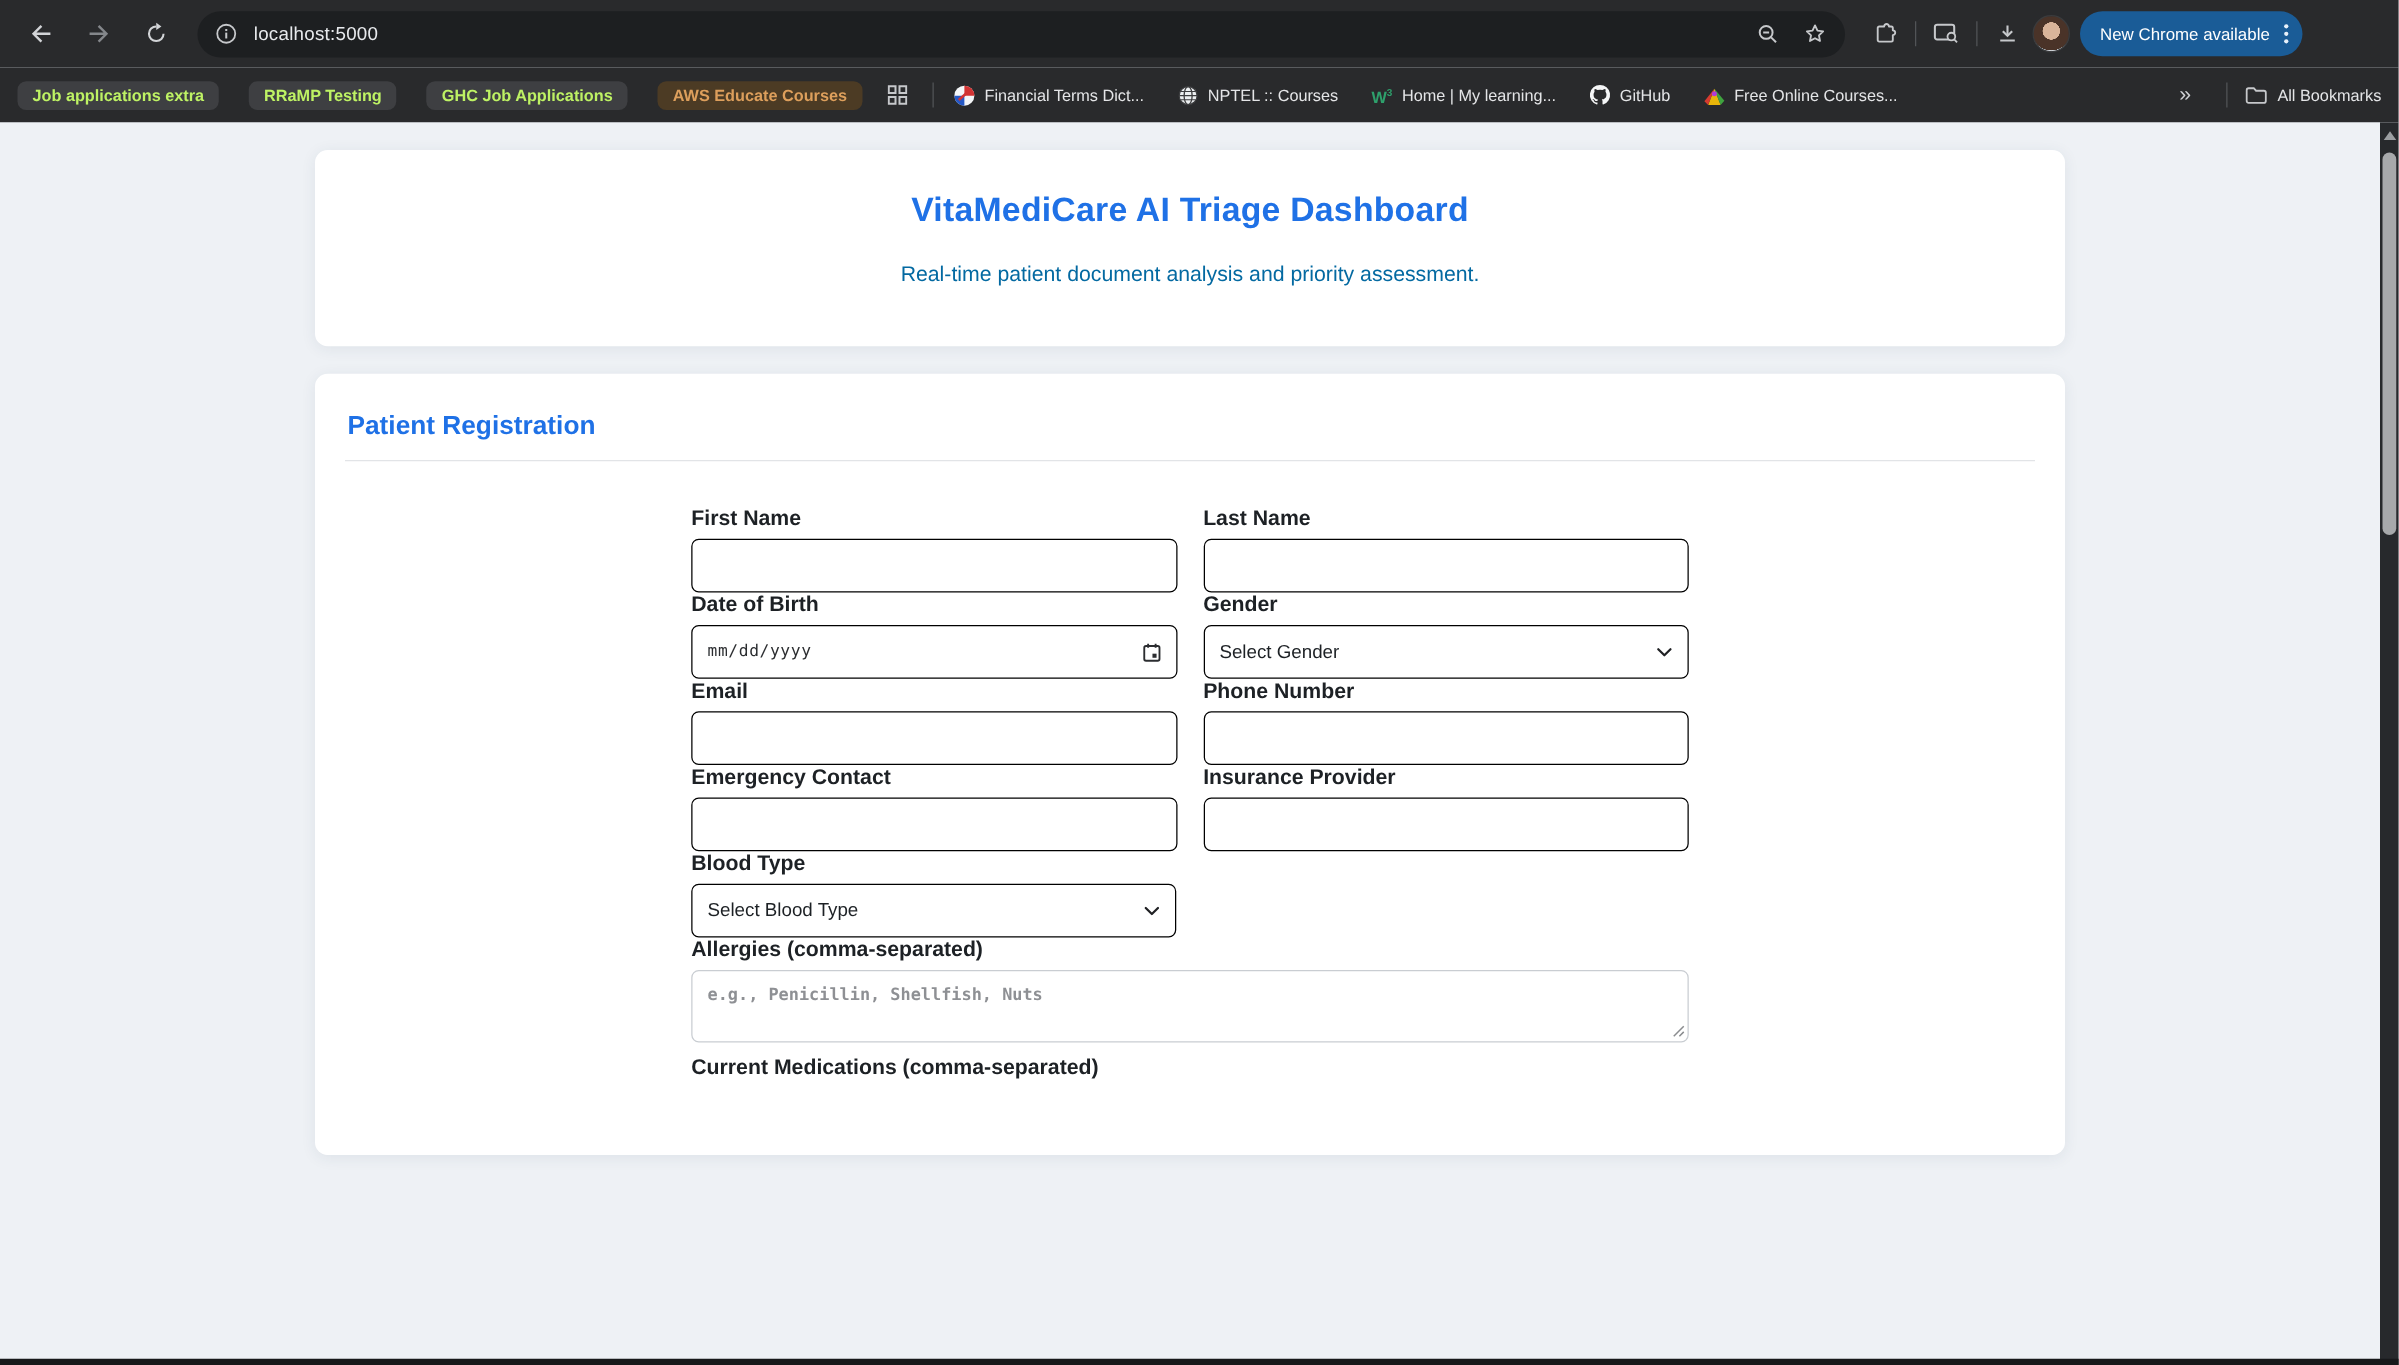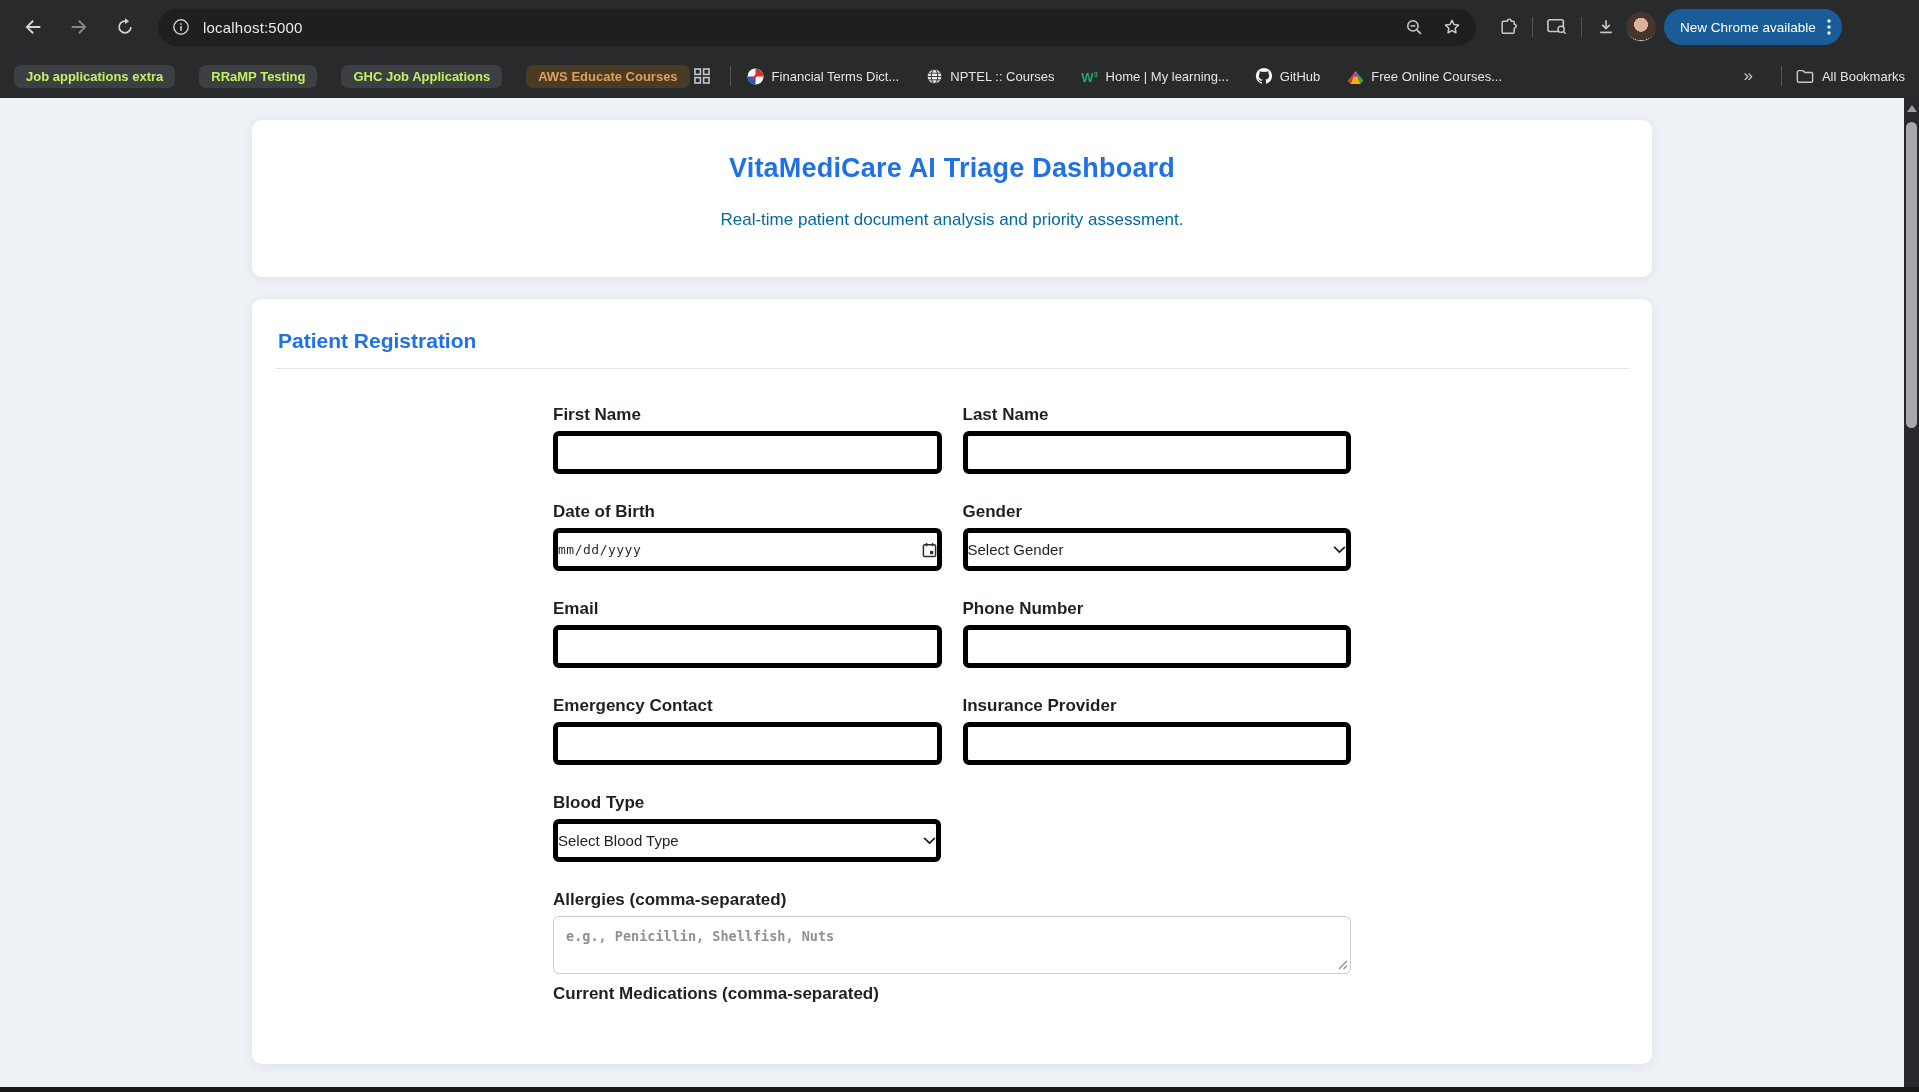--- a/index.html
+++ b/index.html
@@ -15,46 +15,46 @@
   .tb-right { display:flex; align-items:center; margin-left:16px; flex:none; }
   .tb-icon { display:flex; align-items:center; justify-content:center; width:32px; height:32px; flex:none; }
   .vsep { width:1px; height:20px; background:#525457; margin:0 8px; flex:none; }
   .avatar { width:30px; height:30px; border-radius:50%; margin:0 8px 0 4px; flex:none;
             background: radial-gradient(circle at 50% 42%, #d9b49a 0 32%, #4a3328 33% 72%, #cfd3d8 73%); border:1px solid #3a3b3d; }
   .update-pill { height:36px; border-radius:18px; background:#1a5c97; color:#fff; display:flex; align-items:center; padding:0 10px 0 16px; font-size:13.5px; flex:none; }
   .update-pill .kebab { margin-left:10px; display:flex; }
 
   .bookmarks-bar { position:absolute; top:54px; left:0; right:0; height:44px; background:#292a2c; display:flex; align-items:center; padding:0 14px; }
   .chip { padding:4px 12px; border-radius:7px; background:#3e3f42; color:#bef264; font-size:13px; font-weight:600; margin-right:24px; white-space:nowrap; flex:none; }
-  .chip.aws { background:#4c3b24; color:#dd9f5c; margin-right:0; }
+  .chip.aws { background:#4c3b24; color:#dd9f5c; margin-right:16px; }
   .bm { display:flex; align-items:center; margin-right:26px; color:#e4e5e7; font-size:13px; white-space:nowrap; flex:none; }
   .bm .fav { width:18px; height:18px; margin-right:7px; display:flex; align-items:flex-end; justify-content:center; flex:none; }
   .bm-spacer { flex:1; }
   .overflow-chevron { color:#cfd1d4; font-size:17px; margin-right:14px; }
   .all-bm { display:flex; align-items:center; color:#e4e5e7; font-size:13px; white-space:nowrap; }
   .all-bm svg { margin-right:8px; }
   .w3-glyph { color:#2ea06c; font-weight:700; font-size:13px; }
   .w3-glyph sup { font-size:8px; color:#2ea06c; }
 
   
   .page { position:absolute; top:98px; left:0; right:15px; bottom:5px; background:#eef1f5; overflow:hidden; }
   .card { width:1400px; margin:22px auto 0; background:#fff; border-radius:10px; box-shadow:0 2px 12px rgba(40,60,90,.08); }
   .hero { height:157px; text-align:center; padding-top:33px; }
   .hero h1 { font-size:27px; font-weight:700; color:#1f71e6; letter-spacing:.2px; }
   .hero p { margin-top:26px; font-size:17px; color:#0369a1; }
   .reg-card { padding:30px 24px 60px; }
   .reg-card h2 { font-size:21px; font-weight:700; color:#1f71e6; margin-left:2px; }
   .reg-card hr { border:none; border-top:1px solid #e2e4e7; margin-top:15px; }
   .form { width:798px; margin:36px auto 0; }
   .row { display:flex; gap:21px; }
-  .field { flex:1; margin-bottom:28px; }
+  .field { flex:1; }
   .field.half { flex:none; width:388px; }
   .field.ta { margin-bottom:10px; }
   .field label { display:block; font-size:17px; font-weight:600; color:#1d2125; line-height:20px; margin-bottom:6px; }
-  .control { width:100%; height:43px; border:5px solid #000000; border-radius:6px; background:#fff; font-size:15px; color:#1d2125; padding:0 0; outline:none; font-family:"Liberation Sans",sans-serif; }
+  .control { width:100%; height:43px; border:1px solid #000000; border-radius:6px; background:#fff; font-size:15px; color:#1d2125; padding:0 12px; outline:none; font-family:"Liberation Sans",sans-serif; }
   .control.flexbox { display:flex; align-items:center; }
   .date-text { font-family:"DejaVu Sans Mono", monospace; font-size:13px; color:#2b2d30; letter-spacing:.5px; }
   .grow { flex:1; }
   .sel-text { font-size:15px; color:#1d2125; }
   .ta-wrap { position:relative; }
   .ta-wrap textarea { display:block; width:100%; border:1px solid #c9cdd2; border-radius:6px; resize:none; outline:none; padding:11px 12px; font-family:"DejaVu Sans Mono", monospace; font-size:13.5px; color:#2b2d30; }
   .ta-wrap textarea::placeholder { color:#8e9094; }
   .ta-wrap .resize-handle { position:absolute; right:3px; bottom:4px; }
   .ta-address { height:54px; }
   .ta-allergies { height:58px;font-weight:bold; }

